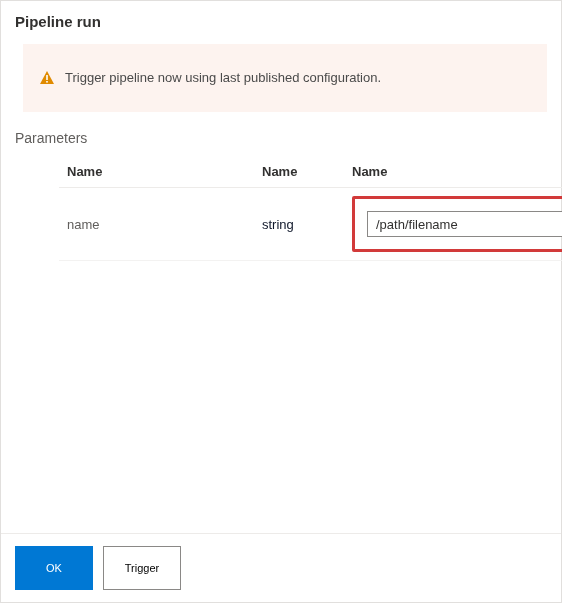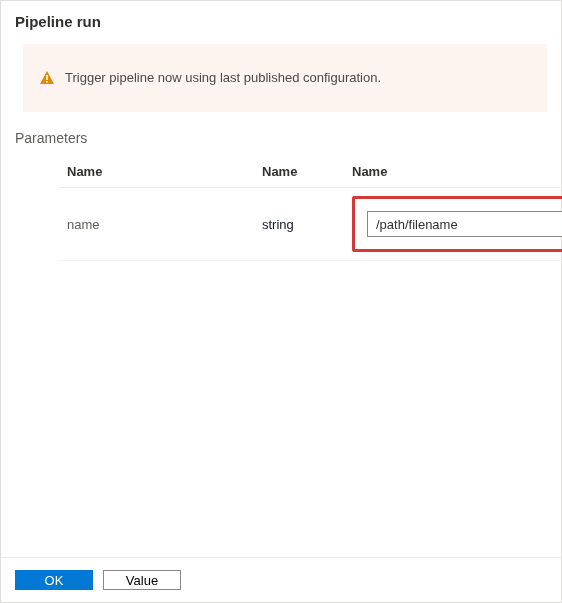--- a/index.html
+++ b/index.html
@@ -86,25 +86,25 @@
   .footer {
     position: absolute;
     left: 0; right: 0; bottom: 0;
     border-top: 1px solid #edebe9;
     padding: 12px 14px;
     display: flex;
     gap: 10px;
     align-items: center;
   }
   .btn {
-    height: 20px;
+    height: 44px;
     min-width: 78px;
     padding: 0 20px;
     font-family: inherit;
-    font-size: 13px;
+    font-size: 11px;
     border: 1px solid #8a8886;
     background: #fff;
     cursor: pointer;
   }
   .btn-primary {
     background: #0078d4;
     border-color: #0078d4;
     color: #fff;
   }
   svg.icon { display: block; }
@@ -141,16 +141,16 @@
       <div class="col col-value">
         <div class="value-wrap">
           <input class="value-input" type="text" value="/path/filename" style="">
         </div>
       </div>
     </div>
   </div>
 
   <div class="footer">
     <button class="btn btn-primary">OK</button>
-    <button class="btn btn-default">Value</button>
+    <button class="btn btn-default">Trigger</button>
   </div>
 
 </div>
 
 </body></html>

